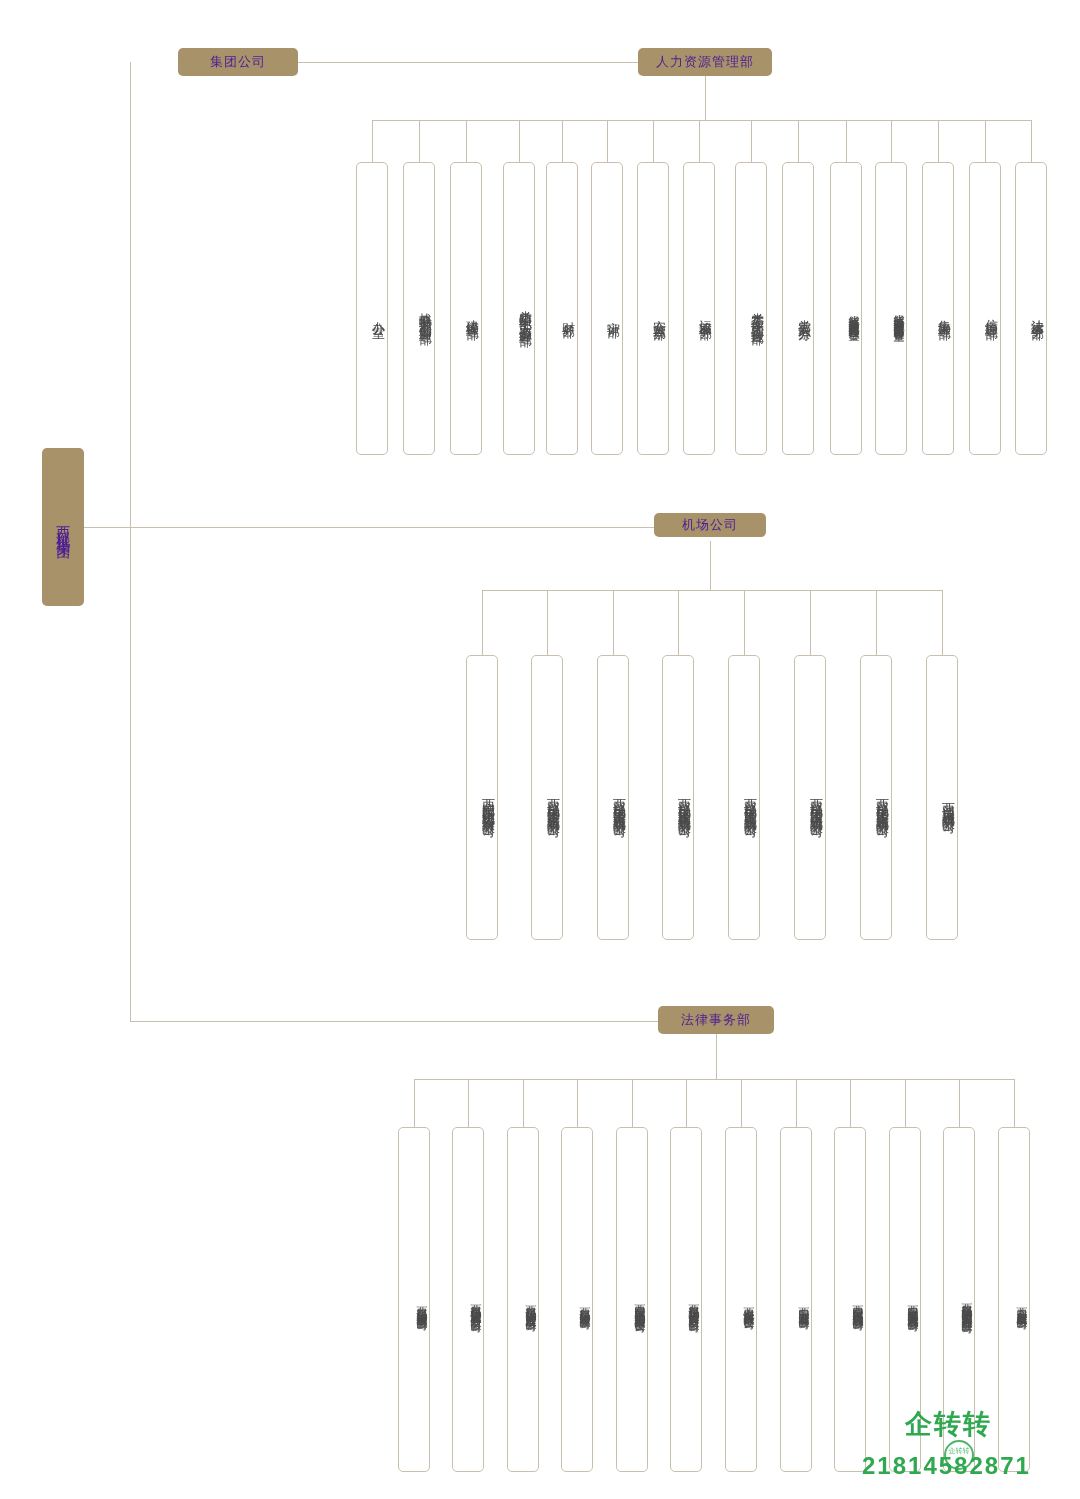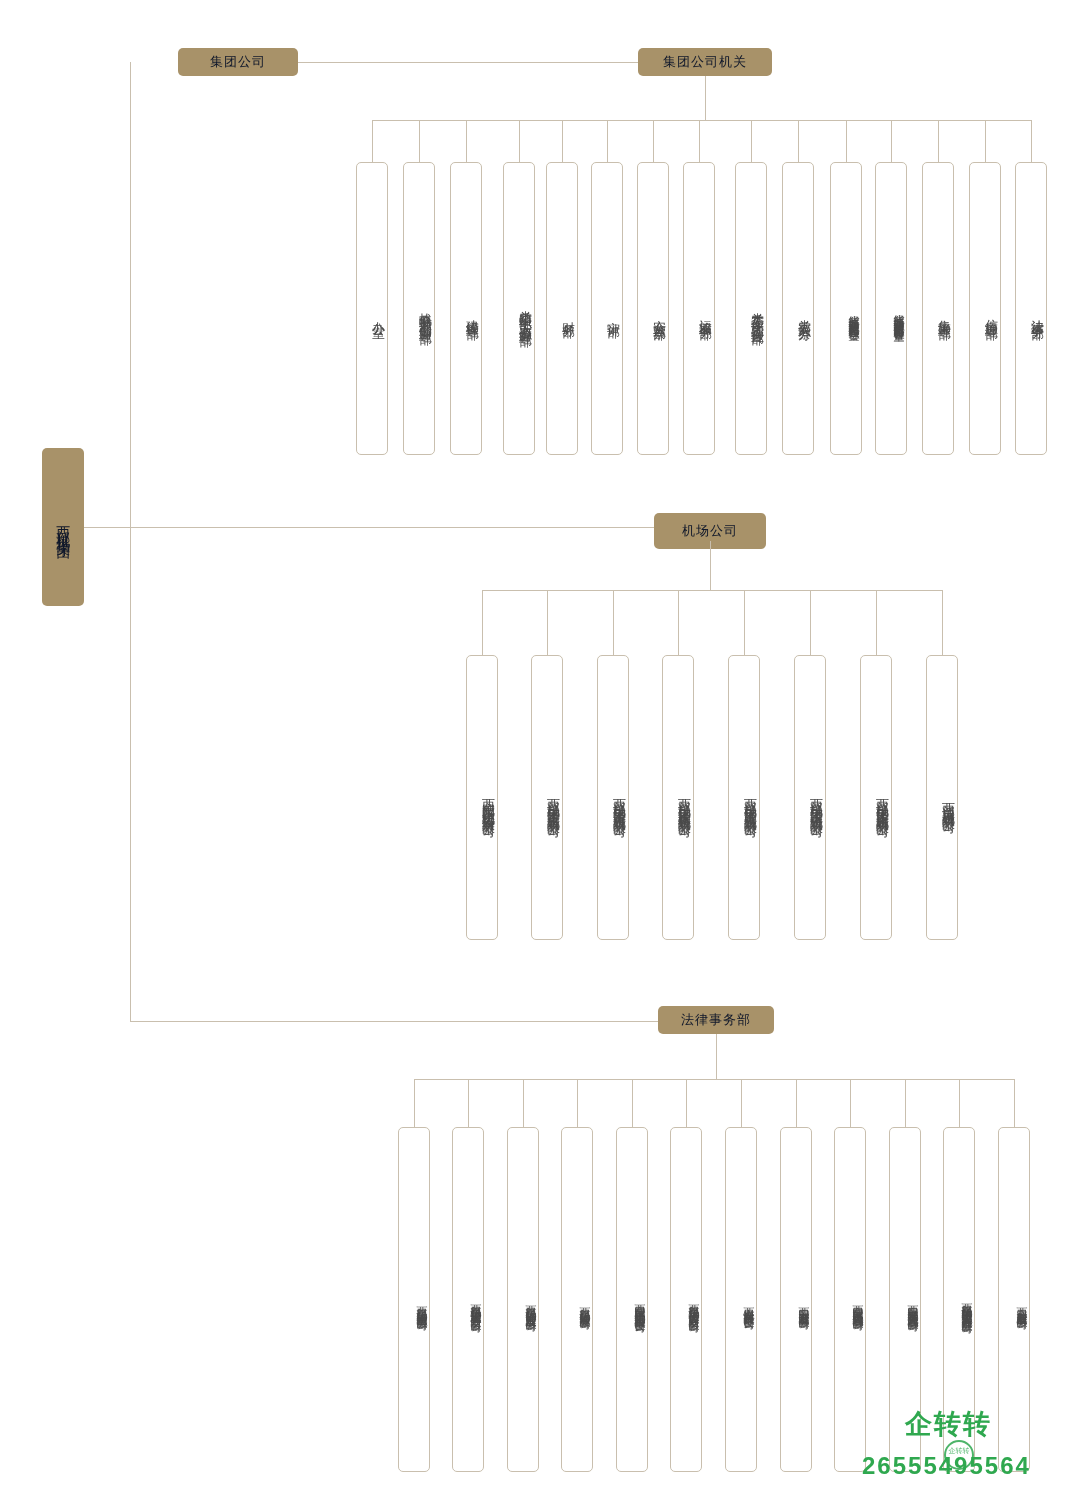--- a/index.html
+++ b/index.html
@@ -15,21 +15,21 @@
 
   
   .ln{position:absolute;background:#c9bfae;}
   .lnh{height:1px;}
   .lnv{width:1px;}
 
   
   .gold{
     position:absolute;
     background:#a89269;
-    color:#0f172a;
+    color:#4c1d95;
     border-radius:5px;
     display:flex;align-items:center;justify-content:center;
     text-align:center;
     font-size:13px;
     letter-spacing:1px;
     box-sizing:border-box;
   }
   .gold.vert{
     writing-mode:vertical-rl;
     text-orientation:upright;
@@ -81,23 +81,23 @@
 
 <div class="canvas">
 
   <div class="gold vert" style="left:42px;top:448px;width:42px;height:158px;">西部机场集团</div>
 
   <div class="ln lnv" style="left:130px;top:62px;height:960px;"></div>
   <div class="ln lnh" style="left:84px;top:527px;width:46px;"></div>
 
   <div class="gold" style="left:178px;top:48px;width:120px;height:28px;">集团公司</div>
 
-  <div class="gold" style="left:638px;top:48px;width:134px;height:28px;">集团公司机关</div>
+  <div class="gold" style="left:638px;top:48px;width:134px;height:28px;">人力资源管理部</div>
 
-  <div class="gold" style="left:654px;top:513px;width:112px;height:36px;">机场公司</div>
+  <div class="gold" style="left:654px;top:513px;width:112px;height:24px;">机场公司</div>
 
   <div class="gold" style="left:658px;top:1006px;width:116px;height:28px;">法律事务部</div>
 
   <div class="ln lnh" style="left:298px;top:62px;width:340px;"></div>
 
   <div class="ln lnh" style="left:130px;top:527px;width:524px;"></div>
 
   <div class="ln lnh" style="left:130px;top:1021px;width:528px;"></div>
 
   <div class="ln lnv" style="left:705px;top:76px;height:44px;"></div>
@@ -179,16 +179,16 @@
   <div class="vcard small" style="left:616px;top:1127px;width:32px;height:345px;">西安咸阳国际机场汽车运输有限责任公司</div>
   <div class="vcard small" style="left:670px;top:1127px;width:32px;height:345px;">西部机场集团广告传媒（西安）有限公司</div>
   <div class="vcard small" style="left:725px;top:1127px;width:32px;height:345px;">西安悦泰科技有限责任公司</div>
   <div class="vcard small" style="left:780px;top:1127px;width:32px;height:345px;">西安国际空港食品有限公司</div>
   <div class="vcard small" style="left:834px;top:1127px;width:32px;height:345px;">西安咸阳国际机场免税品有限公司</div>
   <div class="vcard small" style="left:889px;top:1127px;width:32px;height:345px;">西安国际机场深国免免税品有限公司</div>
   <div class="vcard small" style="left:943px;top:1127px;width:32px;height:345px;">西部机场集团陕西物流永寿绿色产业有限公司</div>
   <div class="vcard small" style="left:998px;top:1127px;width:32px;height:345px;">西安天超航空发展有限公司</div>
 
   <div class="wm wm1">企转转</div>
-  <div class="wm wm2">26555495564</div>
+  <div class="wm wm2">21814582871</div>
   <div class="wm-stamp">企转转</div>
 
 </div>
 
 </body></html>

